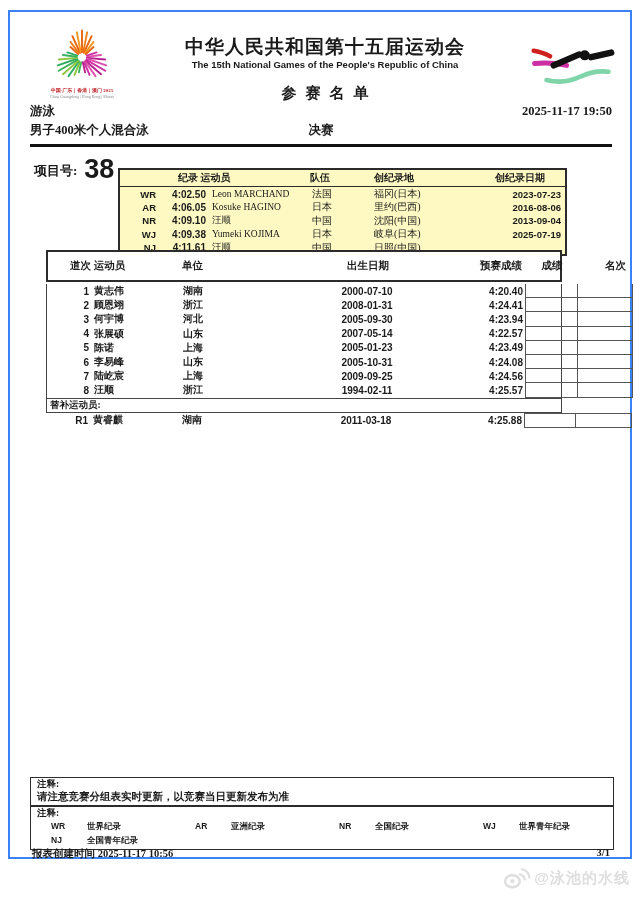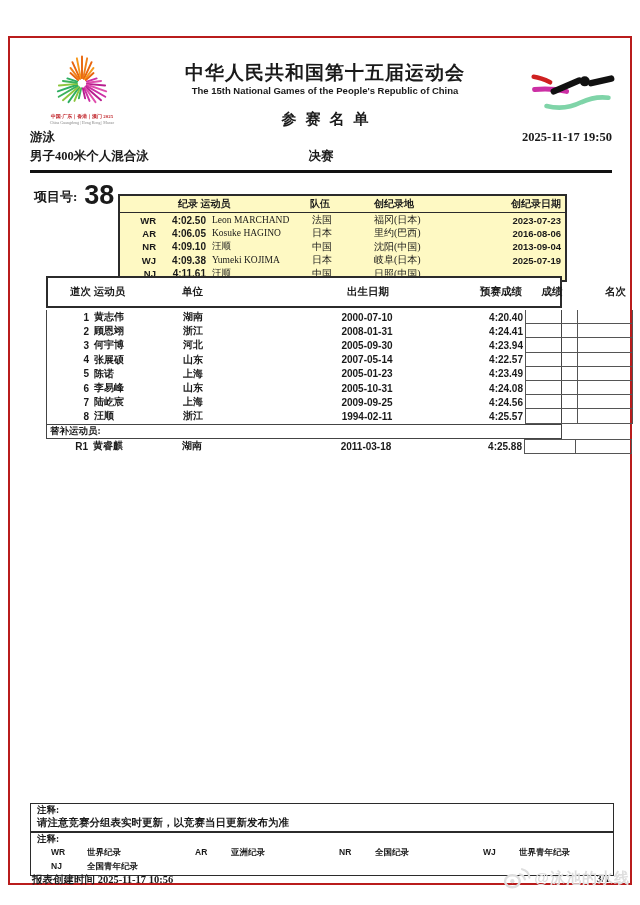--- a/index.html
+++ b/index.html
@@ -3,21 +3,21 @@
 <meta charset="utf-8">
 <style>
   html,body{margin:0;padding:0;}
   body{
     width:640px;height:905px;position:relative;background:#ffffff;
     font-family:"Liberation Serif","DejaVu Serif",serif;color:#1a1a1a;
     outline:1px solid #444;overflow:hidden;
   }
   .frame{
     position:absolute;left:8px;top:10px;width:620px;height:845px;
-    border:2px solid #b91c1c;background:#fff;margin-top:26px;
+    border:2px solid #3b82f6;background:#fff;
   }
   
   .logo{position:absolute;left:20px;top:12px;width:104px;text-align:center;}
   .logo svg{display:block;margin:0 auto;}
   .logo-cap1{font-size:5px;line-height:6px;color:#c2272d;font-weight:bold;white-space:nowrap;}
   .logo-cap2{font-size:4px;line-height:5px;color:#888;white-space:nowrap;}
   .titles{position:absolute;left:125px;right:115px;top:24px;text-align:center;}
   .title-cn{font-family:"Liberation Sans","DejaVu Sans",sans-serif;font-weight:bold;font-size:19px;line-height:22px;letter-spacing:1px;}
   .title-en{font-family:"Liberation Sans","DejaVu Sans",sans-serif;font-weight:bold;font-size:9.5px;line-height:13px;}
   .doc-title{font-family:"Liberation Sans","DejaVu Sans",sans-serif;font-weight:bold;font-size:15px;letter-spacing:9px;margin-top:13px;text-indent:9px;}
@@ -32,21 +32,21 @@
   
   .eventno{position:absolute;left:24px;top:142px;white-space:nowrap;}
   .eventno .lbl{font-weight:bold;font-size:13px;}
   .eventno .val{font-family:"Liberation Sans","DejaVu Sans",sans-serif;font-weight:bold;font-size:27px;vertical-align:-3px;margin-left:3px;}
   
   .rec-table{position:absolute;left:108px;top:156px;width:445px;border:2px solid #2b2b2b;background:#fef9c3;}
   .rec-grid{display:grid;grid-template-columns:40px 46px 104px 62px 108px 1fr;align-items:center;}
   .rec-head{border-bottom:1.5px solid #2b2b2b;height:16px;font-weight:bold;font-size:10px;}
   .rec-head .span3{grid-column:1/4;padding-left:58px;}
   .rec-head .c-place{padding-left:2px;}
-  .rec-head .c-date{text-align:right;padding-right:4px;}
+  .rec-head .c-date{text-align:right;padding-right:20px;}
   .rec-row{height:13.4px;font-size:10px;}
   .rec-row .c-code{font-family:"Liberation Sans","DejaVu Sans",sans-serif;font-weight:bold;text-align:right;padding-right:4px;font-size:9.5px;}
   .rec-row .c-time{font-family:"Liberation Sans","DejaVu Sans",sans-serif;font-weight:bold;text-align:right;font-size:10px;}
   .rec-row .c-ath{padding-left:6px;font-size:9.5px;}
   .rec-row .c-team{padding-left:2px;}
   .rec-row .c-place{padding-left:2px;}
   .rec-row .c-date{font-family:"Liberation Sans","DejaVu Sans",sans-serif;font-weight:600;text-align:right;padding-right:4px;font-size:9.5px;}
   
   .sl{position:absolute;left:20px;top:238px;width:516px;padding-left:16px;}
   .sl-grid{display:grid;grid-template-columns:42px 92px 112px 148px 84px 52px 54px;align-items:center;}

